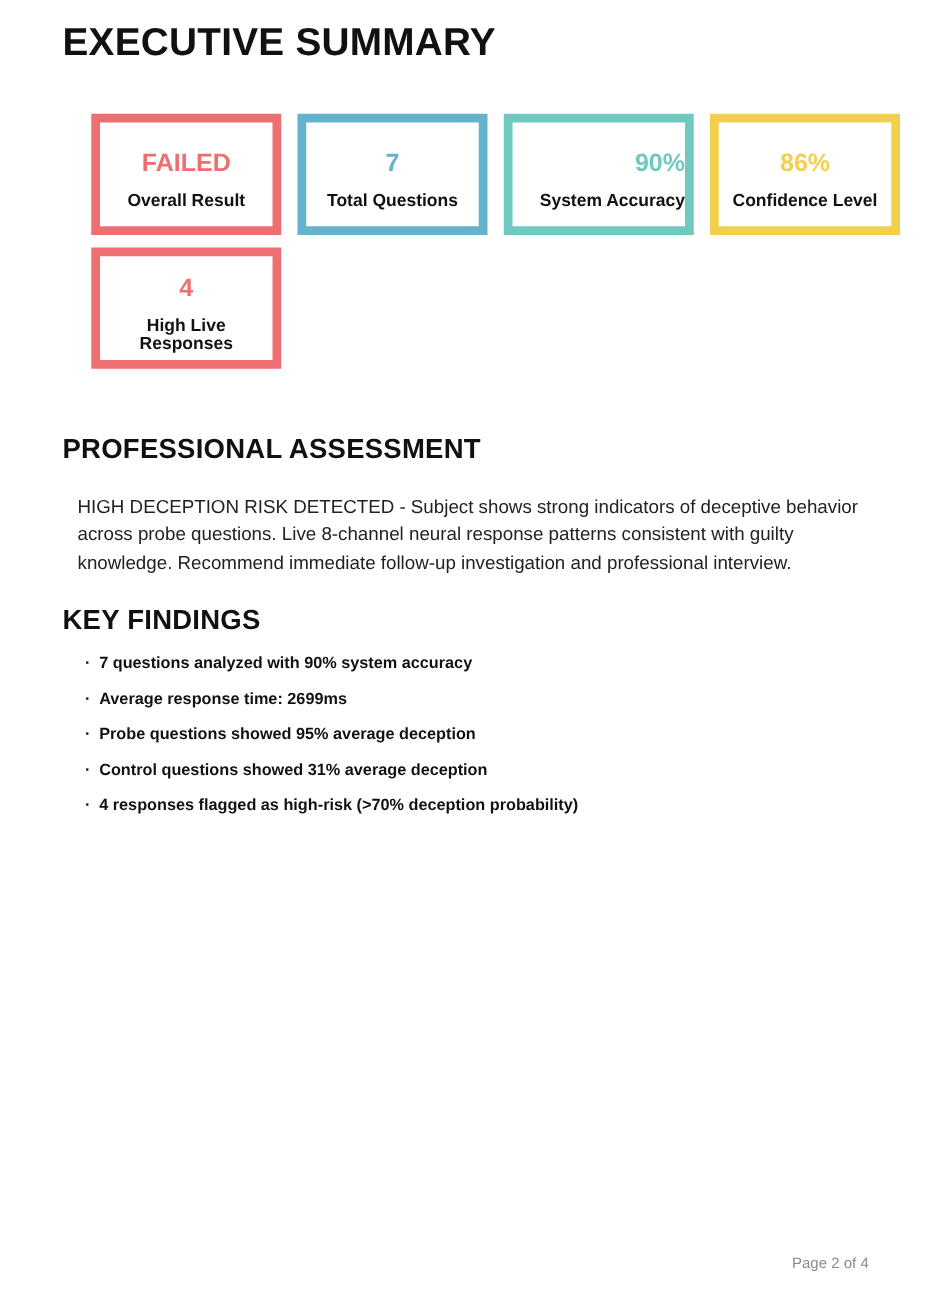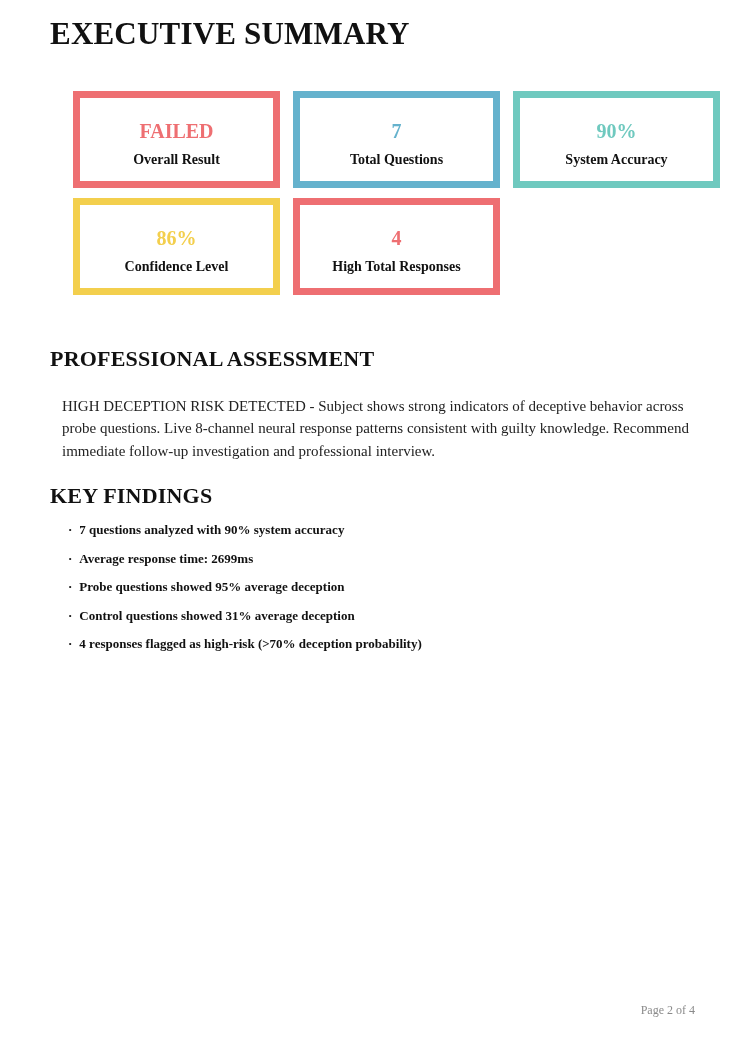--- a/index.html
+++ b/index.html
@@ -1,40 +1,40 @@
 <!DOCTYPE html>
 <html><head>
 <meta charset="utf-8">
 <style>
   html, body { margin: 0; padding: 0; background: #ffffff; }
   .page {
     position: relative;
     width: 743px;
     height: 1044px;
     background: #ffffff;
-    font-family: Liberation Serif, serif;
+    font-family: Liberation Sans, sans-serif;
     overflow: hidden;
   }
   .page-title {
     position: absolute;
     left: 50px;
     top: 16px;
     margin: 0;
     font-size: 31px;
     font-weight: 700;
     color: #111111;
     letter-spacing: 0.2px;
   }
   .cards {
     position: absolute;
     left: 48px;
     top: 91px;
     width: 647px;
     display: grid;
-    grid-template-columns: repeat(3, 1fr);
+    grid-template-columns: repeat(4, 1fr);
     column-gap: 13px;
     row-gap: 10px;
     padding-left: 25px;
   }
   .stat-card {
     height: 97px;
     box-sizing: border-box;
     border: 7px solid #ccc;
     background: #ffffff;
     display: flex;
@@ -117,31 +117,31 @@
 
   <div class="cards">
     <div class="stat-card" style="border-color: rgb(238, 111, 114);">
       <div class="card-value" style="color: rgb(238, 111, 114);">FAILED</div>
       <div class="card-label">Overall Result</div>
     </div>
     <div class="stat-card" style="border-color: rgb(101, 178, 205);">
       <div class="card-value" style="color: rgb(101, 178, 205);">7</div>
       <div class="card-label">Total Questions</div>
     </div>
-    <div class="stat-card" style="border-color: rgb(111, 201, 191);">
+    <div class="stat-card" style="border-color: rgb(111, 201, 191); align-items: flex-end;">
       <div class="card-value" style="color: rgb(111, 201, 191);">90%</div>
       <div class="card-label">System Accuracy</div>
     </div>
     <div class="stat-card" style="border-color: rgb(243, 207, 77); justify-content: center;">
       <div class="card-value" style="color: rgb(243, 207, 77);">86%</div>
       <div class="card-label">Confidence Level</div>
     </div>
     <div class="stat-card" style="border-color: rgb(238, 111, 114);">
       <div class="card-value" style="color: rgb(238, 111, 114);">4</div>
-      <div class="card-label">High Total Responses</div>
+      <div class="card-label">High Live Responses</div>
     </div>
   </div>
 
   <h2 class="section-heading heading-assessment">PROFESSIONAL ASSESSMENT</h2>
   <p class="assessment-paragraph">HIGH DECEPTION RISK DETECTED - Subject shows strong indicators of deceptive behavior across probe questions. Live 8-channel neural response patterns consistent with guilty knowledge. Recommend immediate follow-up investigation and professional interview.</p>
 
   <h2 class="section-heading heading-findings">KEY FINDINGS</h2>
   <ul class="findings-list">
     <li class="finding-item"><span class="bullet">·</span><span>7 questions analyzed with 90% system accuracy</span></li>
     <li class="finding-item"><span class="bullet">·</span><span>Average response time: 2699ms</span></li>

